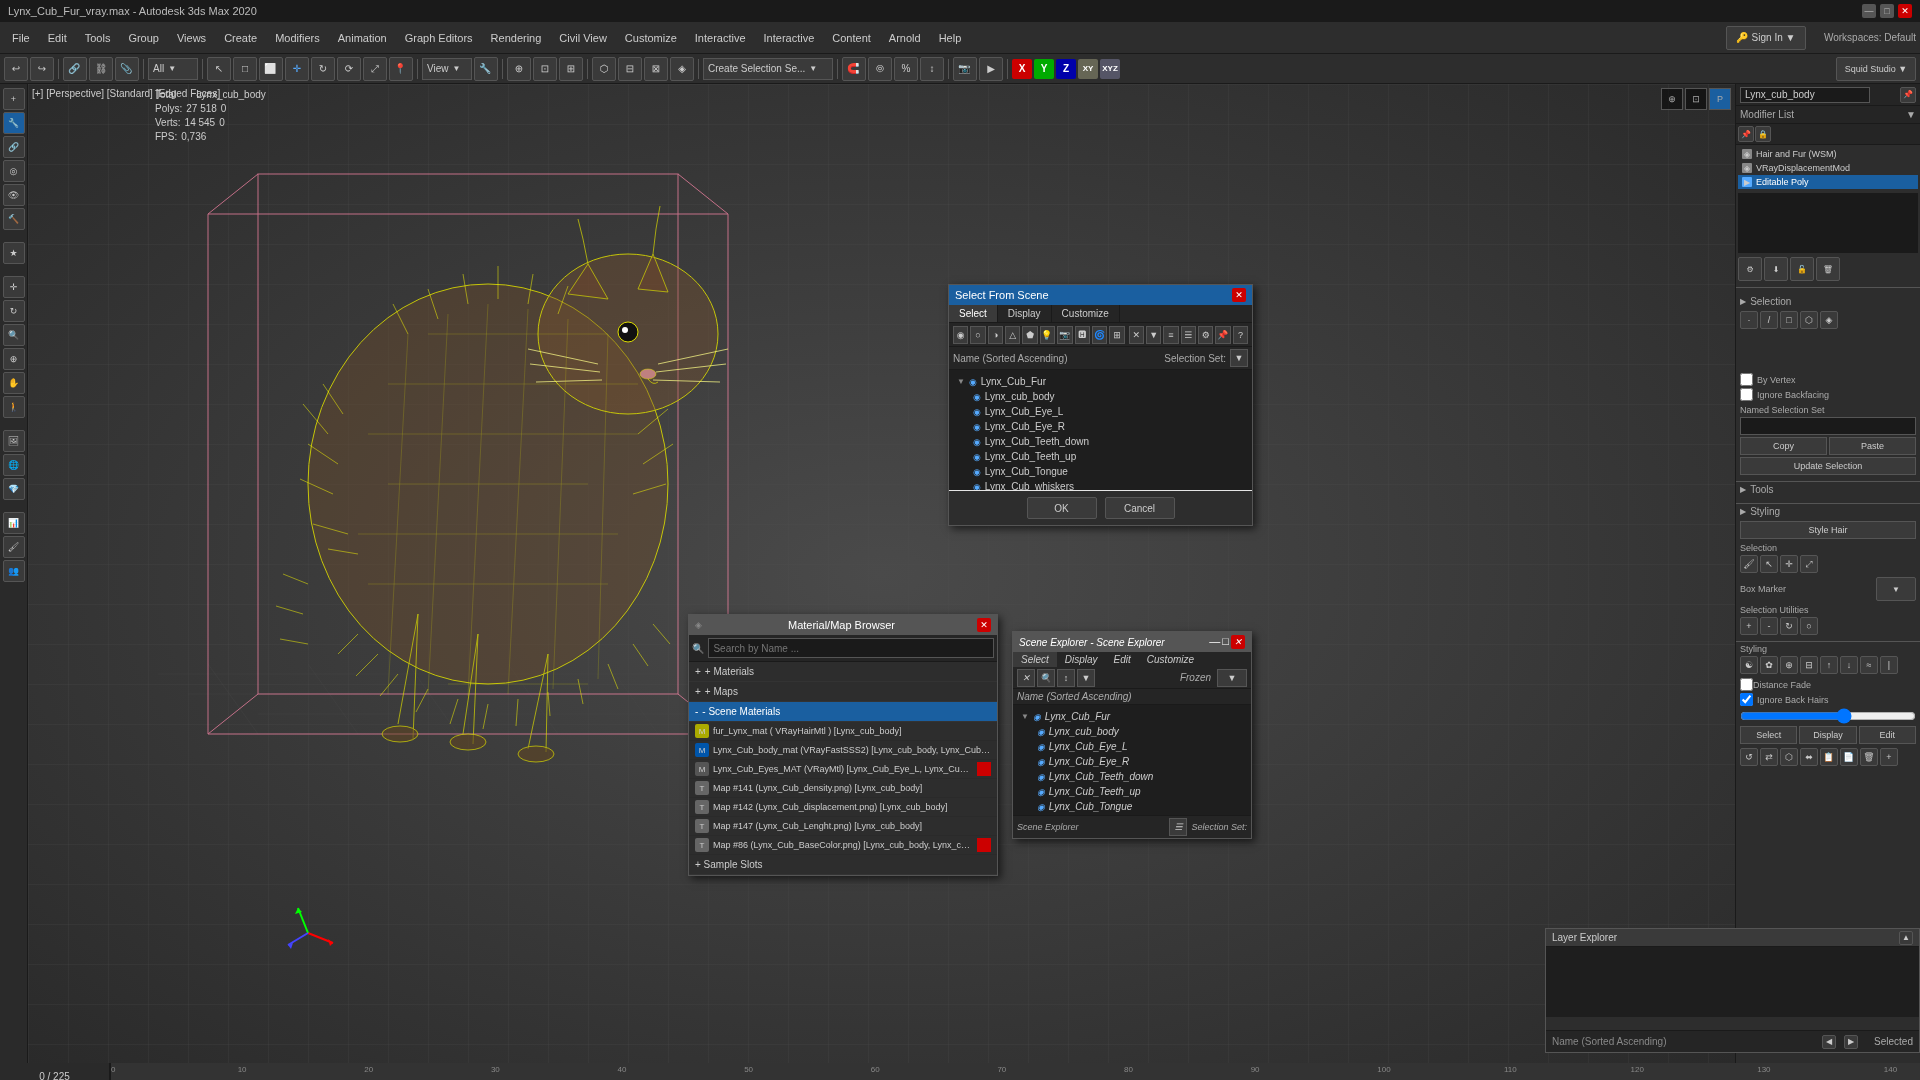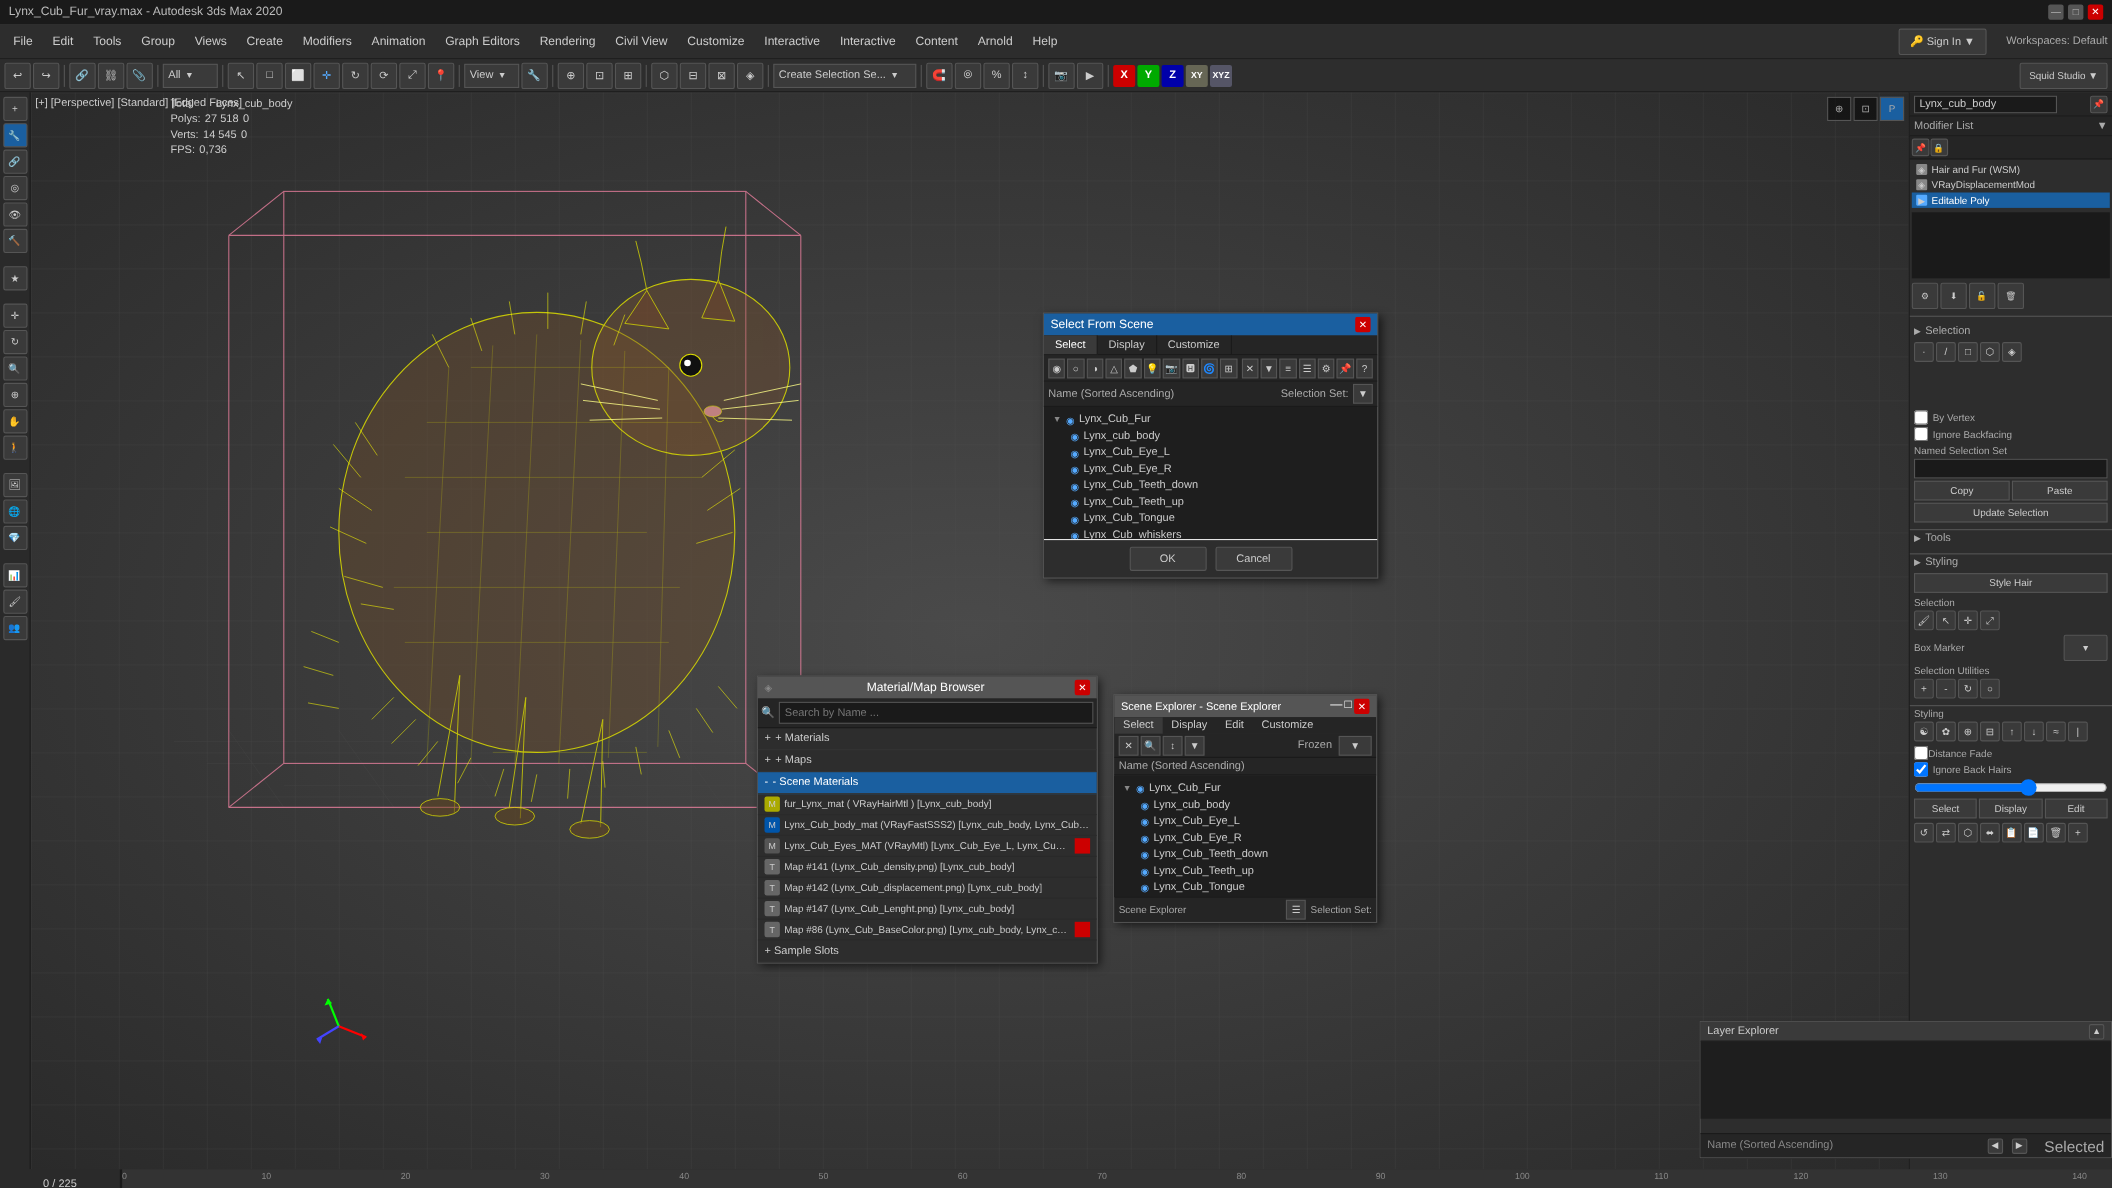--- a/index.html
+++ b/index.html
@@ -198,21 +198,21 @@
     .mat-item {
       padding: 2px 6px; font-size: 10px; color: #ccc; cursor: pointer;
       display: flex; align-items: center; gap: 4px; border-bottom: 1px solid #2a2a2a;
     }
     .mat-icon { width: 14px; height: 14px; background: #888; border-radius: 2px; font-size: 8px; display:flex;align-items:center;justify-content:center; flex-shrink: 0; }
     .mat-icon.yellow { background: #aa0; }
     .mat-icon.blue { background: #05a; }
 
     
     #scene-explorer {
-      position: absolute; left: 984px; top: 547px; width: 240px;
+      position: absolute; left: 984px; top: 547px; width: 240px; font-style: italic;
     }
     #scene-explorer .dialog-titlebar { background: #555; }
     .se-toolbar {
       height: 22px; background: #252525; display: flex; align-items: center;
       padding: 0 4px; gap: 2px; border-bottom: 1px solid #1a1a1a;
     }
     .se-tabs {
       display: flex; background: #252525;
     }
     .se-tab {
@@ -991,15 +991,15 @@
     <div class="tb-btn" style="width:14px;height:14px;font-size:8px;">▲</div>
   </div>
   <div style="height:70px;background:#1e1e1e;padding:4px;">
     
   </div>
   <div class="le-bottom">
     <span style="font-size:10px;color:#888;">Name (Sorted Ascending)</span>
     <div style="flex:1;"></div>
     <div class="tb-btn" style="width:14px;height:14px;font-size:8px;">◀</div>
     <div class="tb-btn" style="width:14px;height:14px;font-size:8px;">▶</div>
-    <span style="margin-left:8px;font-size:14px;color:#aaa;">Selected</span>
+    <span style="margin-left:8px;font-size:10px;color:#aaa;">Selected</span>
   </div>
 </div>
 
 </body></html>

